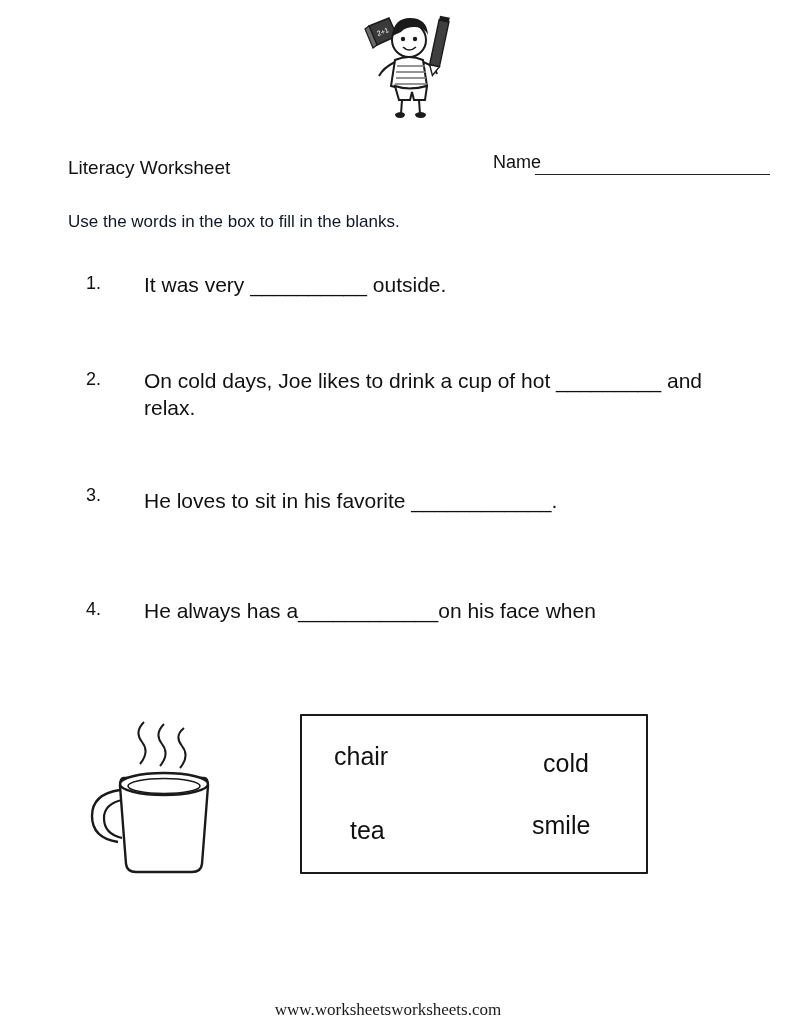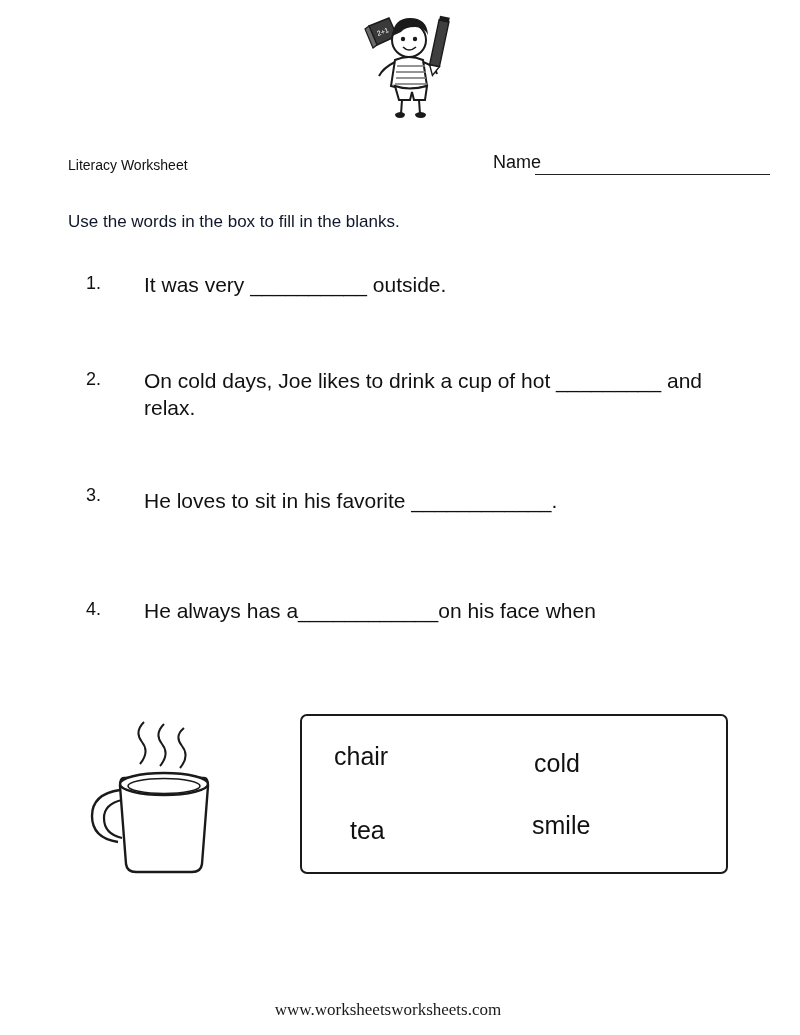--- a/index.html
+++ b/index.html
@@ -53,21 +53,21 @@
     left: 355px;
     width: 96px;
     height: 108px;
   }
 
   
   .title {
     position: absolute;
     top: 157px;
     left: 68px;
-    font-size: 14px;
+    font-size: 19px;
     color: #111;
     font-family: "Liberation Sans", sans-serif;
   }
   .name-label {
     position: absolute;
     top: 152px;
     left: 473px;
     font-size: 18px;
     color: #111;
     margin-left: 20px;
@@ -114,33 +114,33 @@
   .q4 { top: 598px; }
   .q3 .q-num { top: -4px; font-size: 18px; }
   .q4 .q-text { margin-left: 58px; }
   .q4 .q-text .cont { margin-left: -14px; display: block; }
 
   
   .word-box {
     position: absolute;
     top: 714px;
     left: 300px;
-    width: 428px;
+    width: 348px;
     height: 160px;
     border: 2.2px solid #1a1a1a;
-    border-radius: 7px;
+    border-radius: 1px;
     box-sizing: border-box;
   }
   .word {
     position: absolute;
     font-size: 25px;
     color: #111;
   }
   .w-chair { top: 26px; left: 32px; }
-  .w-cold  { top: 33px; left: 232px; }
+  .w-cold  { top: 33px; left: 241px; }
   .w-tea   { top: 100px; left: 48px; }
   .w-smile { top: 95px; left: 230px; }
 
   
   .mug {
     position: absolute;
     top: 718px;
     left: 62px;
     width: 180px;
     height: 170px;

